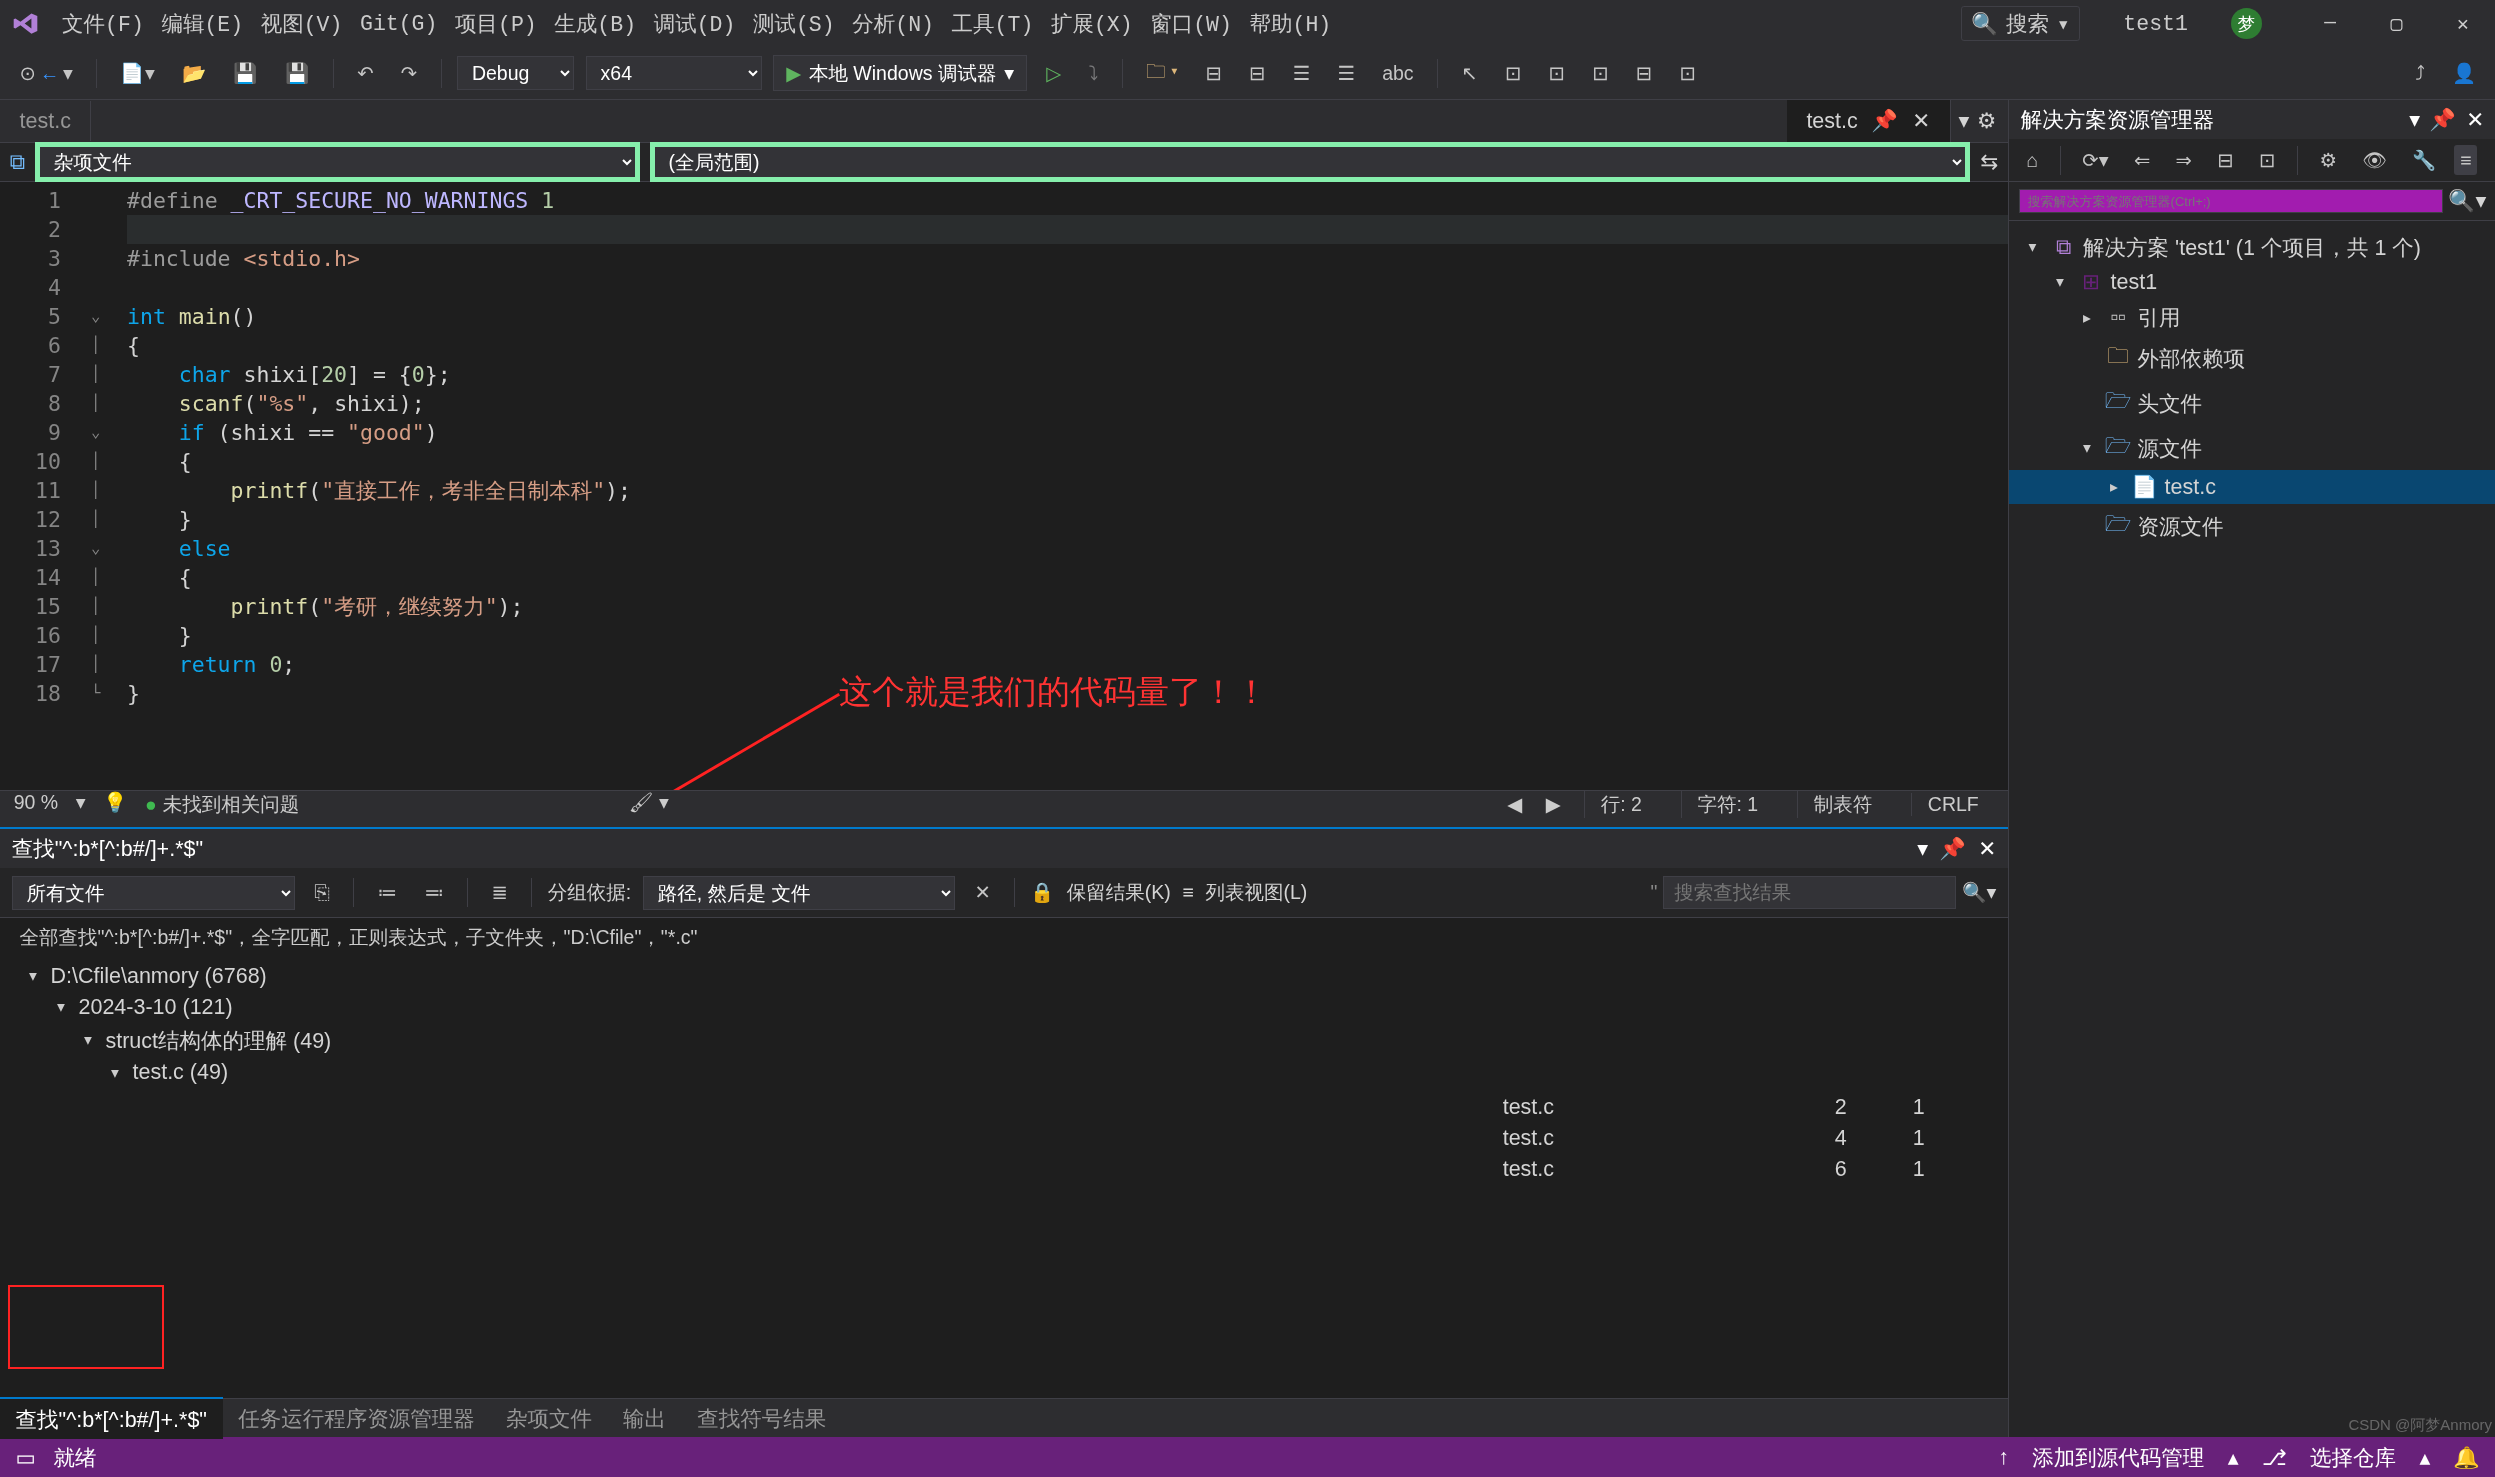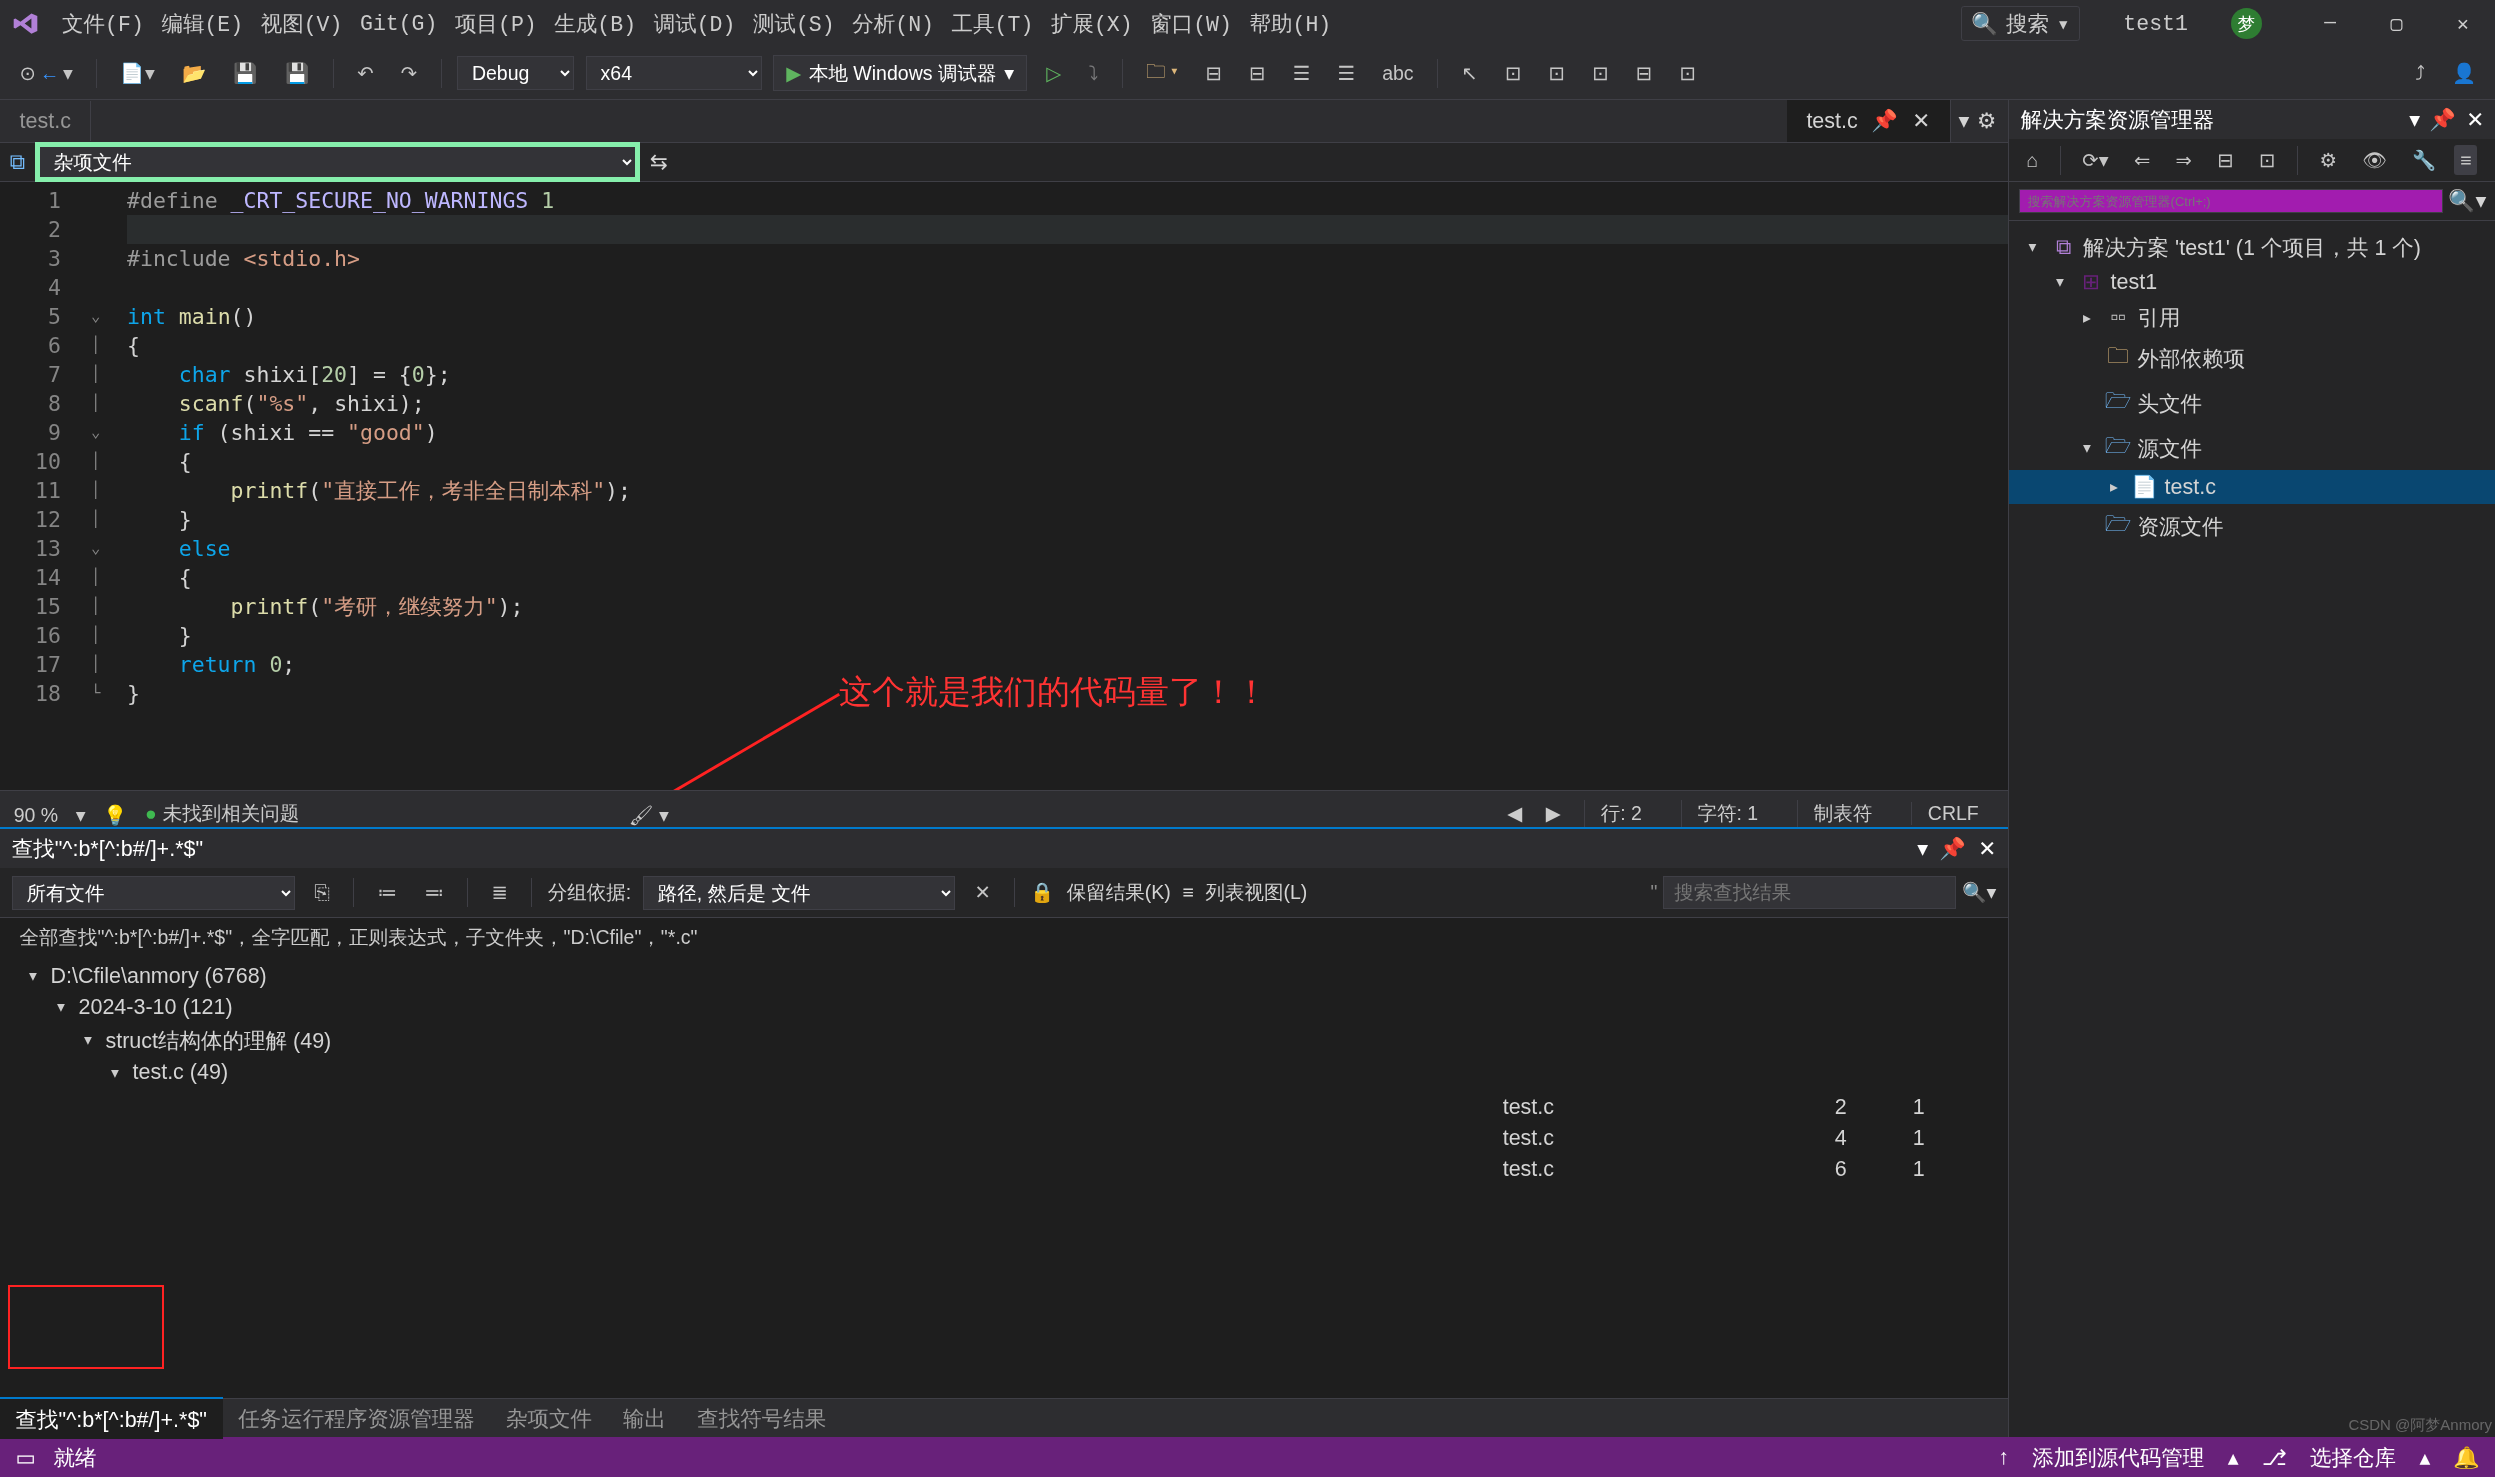--- a/index.html
+++ b/index.html
@@ -152,21 +152,21 @@
   position: absolute; pointer-events: none;
 }
 .annotation-box {
   position: absolute; border: 2.9px solid #ff2222;
   pointer-events: none;
 }
 
 
 .editor-status {
   height: 37px; background: #2d2d30; border-top: 1px solid #3f3f46;
-  display: flex; align-items: flex-end; gap: 17.6px; padding: 0 13.7px;
+  display: flex; align-items: flex-start; gap: 17.6px; padding: 0 13.7px;
   font-size: 19.5px; color: #cccccc;
 }
 .es-pill { display: flex; align-items: center; gap: 5.9px; }
 .es-ok { color: #3fb950; }
 .es-right { margin-left: auto; display: flex; gap: 23.4px; align-items: center; }
 .es-cell { border-left: 1px solid #3f3f46; padding: 0 15.6px; }
 
 
 .find-panel {
   flex: 1; display: flex; flex-direction: column; background: #1e1e1e;
@@ -366,20 +366,21 @@
           <span style="margin-left:7.8px">✕</span>
         </div>
         <span>▾</span>
         <span>⚙</span>
       </div>
     </div>
 
     <div class="nav-bar">
       <span class="nav-icon">⧉</span>
       <select class="nav-combo" style="max-width:605px"><option>杂项文件</option></select>
+      <select class="nav-combo"><option>(全局范围)</option></select>
       <span>⇆</span>
     </div>
 
     <div class="code-area">
       <div class="gutter" id="gutter">
           <div class="ln">1</div>
           <div class="ln">2</div>
           <div class="ln">3</div>
           <div class="ln">4</div>
           <div class="ln">5</div>

